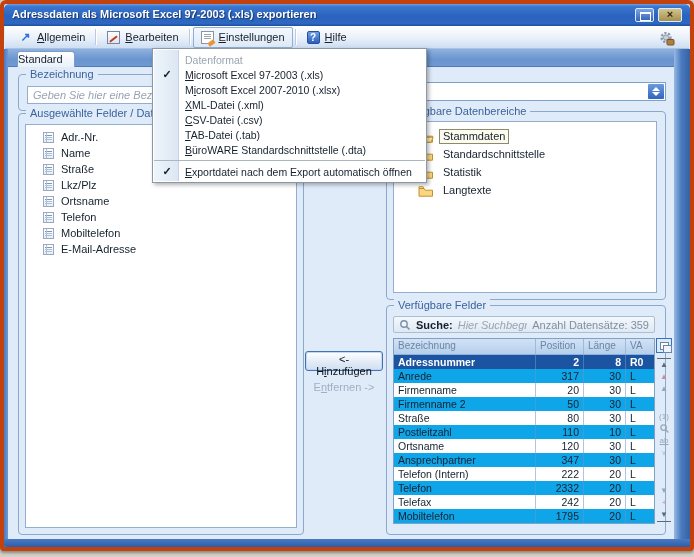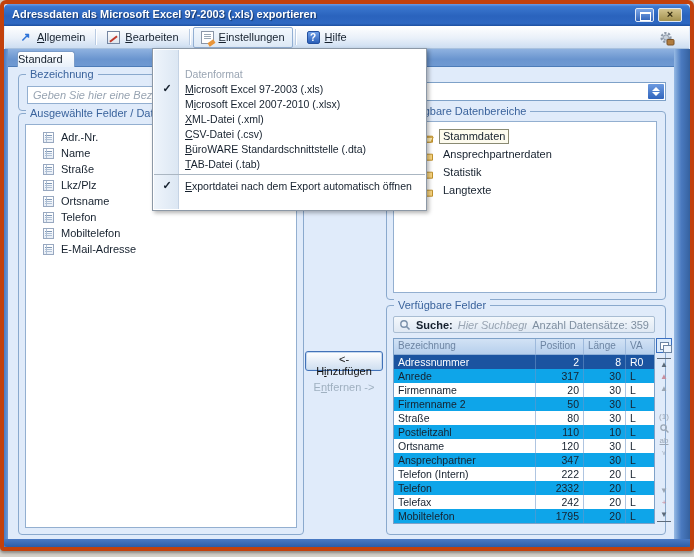--- a/index.html
+++ b/index.html
@@ -85,38 +85,38 @@
   .search .slabel{font-weight:bold}
   .search .sph{color:#98a4b2;font-style:italic;flex:1;overflow:hidden;white-space:nowrap}
   .search .scount{color:#7f8fa0;white-space:nowrap}
   
   .table{position:absolute;left:6px;top:32px;width:260px;background:#fff;border:1px solid #7ea1c8;box-sizing:content-box}
   .thead{display:flex;height:15px;background:linear-gradient(180deg,#d2e2f5,#b6cfec);border-bottom:1px solid #8fb0d8;color:#6d85a3;font-size:10px}
   .th{box-sizing:border-box;padding:1px 4px;border-right:1px solid #9db9dc;overflow:hidden;white-space:nowrap}
   .th:last-child{border-right:none}
   .trow{display:flex;height:14px;line-height:14px;background:#fff}
   .trow.alt{background:#0ea5e9}
-  .trow.sel{background:#1b54a0;color:#fff;font-weight:normal}
+  .trow.sel{background:#1b54a0;color:#fff;font-weight:bold}
   .td{box-sizing:border-box;padding:0 4px;border-right:1px solid rgba(110,150,200,.55);overflow:hidden;white-space:nowrap;font-size:10.5px}
   .td:last-child{border-right:none}
   .td.r{text-align:right}
   .c0{width:142px}.c1{width:48px}.c2{width:42px}.c3{width:28px}
   
   .cornerbtn{position:absolute;left:269px;top:32px;width:16px;height:15px;border:1px solid #3a6fc0;background:#dcebfb;box-sizing:border-box}
   .cornerbtn .r1{position:absolute;left:3px;top:3px;width:7px;height:6px;border:1px solid #6d85a3;background:#fff}
   .cornerbtn .r2{position:absolute;left:6px;top:6px;width:7px;height:6px;border:1px solid #6d85a3;background:#eef4fb}
   .strip{position:absolute;left:269px;top:52px;width:16px;display:flex;flex-direction:column;align-items:center}
   .sic{font-size:8px;line-height:11px;height:12px;width:14px;text-align:center;color:#aeb9c6}
   .sic.dark{color:#5c6a7a}.sic.rose{color:#c98f9e}.sic.gray{color:#9aa6b4}
   .bar-top{border-top:1px solid currentColor}
   .bar-bottom{border-bottom:1px solid currentColor}
   .gap1{height:16px}.gap2{height:26px}
   
   .menu{position:absolute;left:148px;top:44px;min-width:219px;background:#fff;border:1px solid #8c98a6;
-        box-shadow:2px 2px 4px rgba(0,0,0,.3);z-index:40;padding:17px 0;font-size:10.5px}
+        box-shadow:2px 2px 4px rgba(0,0,0,.3);z-index:40;padding:3px 0;font-size:10.5px}
   .menu::before{content:"";position:absolute;left:1px;top:1px;bottom:1px;width:24px;
         background:linear-gradient(90deg,#eef4fb,#dce7f3);border-right:1px solid #c5d3e4}
   .mrow{position:relative;display:flex;align-items:center;height:15px;padding:0 14px 0 32px;z-index:1;white-space:nowrap}
   .mrow.head{color:#9aa5b3}
   .mrow .chk{position:absolute;left:5px;width:18px;text-align:center;color:#16212e;font-weight:bold;font-size:11px}
   .msepline{position:relative;z-index:1;height:1px;background:#aab6c2;margin:3px 1px}
 </style>
 </head>
 <body>
 
@@ -235,21 +235,21 @@
                   <path d="M3.2 7.2 h12 l-2.2 5 h-11.3z" fill="#fdeab0" stroke="#c0922e"></path>
                 </svg>
                 <span class="tlabel sel">Stammdaten</span>
               </div>
               <div class="titem">
                 <span class="expander">▷</span>
                 <svg class="tfold" viewBox="0 0 16 13">
                   <path d="M1 4.5 h5 l1.2 1.7 h7.3 v6 h-13.5z" fill="#fbd680" stroke="#c0922e"></path>
                   <path d="M1 4.5 v-1.8 h4 l1 1.8z" fill="#fde8b0" stroke="#c0922e"></path>
                 </svg>
-                <span class="tlabel">Ansprechpartnerdaten</span>
+                <span class="tlabel">Standardschnittstelle</span>
               </div>
               <div class="titem">
                 <span class="expander"></span>
                 <svg class="tfold" viewBox="0 0 16 13">
                   <path d="M1 4.5 h5 l1.2 1.7 h7.3 v6 h-13.5z" fill="#fbd680" stroke="#c0922e"></path>
                   <path d="M1 4.5 v-1.8 h4 l1 1.8z" fill="#fde8b0" stroke="#c0922e"></path>
                 </svg>
                 <span class="tlabel">Statistik</span>
               </div>
               <div class="titem">
@@ -395,24 +395,24 @@
         <div class="mrow">
           <span>M<span class="mn">i</span>crosoft Excel 2007-2010 (.xlsx)</span>
         </div>
         <div class="mrow">
           <span><span class="mn">X</span>ML-Datei (.xml)</span>
         </div>
         <div class="mrow">
           <span><span class="mn">C</span>SV-Datei (.csv)</span>
         </div>
         <div class="mrow">
+          <span><span class="mn">T</span>AB-Datei (.tab)</span>
+        </div>
+        <div class="mrow">
           <span><span class="mn">B</span>üroWARE Standardschnittstelle (.dta)</span>
-        </div>
-        <div class="mrow">
-          <span><span class="mn">T</span>AB-Datei (.tab)</span>
         </div>
         <div class="msepline"></div>
         <div class="mrow">
           <span class="chk">✓</span>
           <span><span class="mn">E</span>xportdatei nach dem Export automatisch öffnen</span>
         </div>
       </div>
   </div>
 </div>
 

